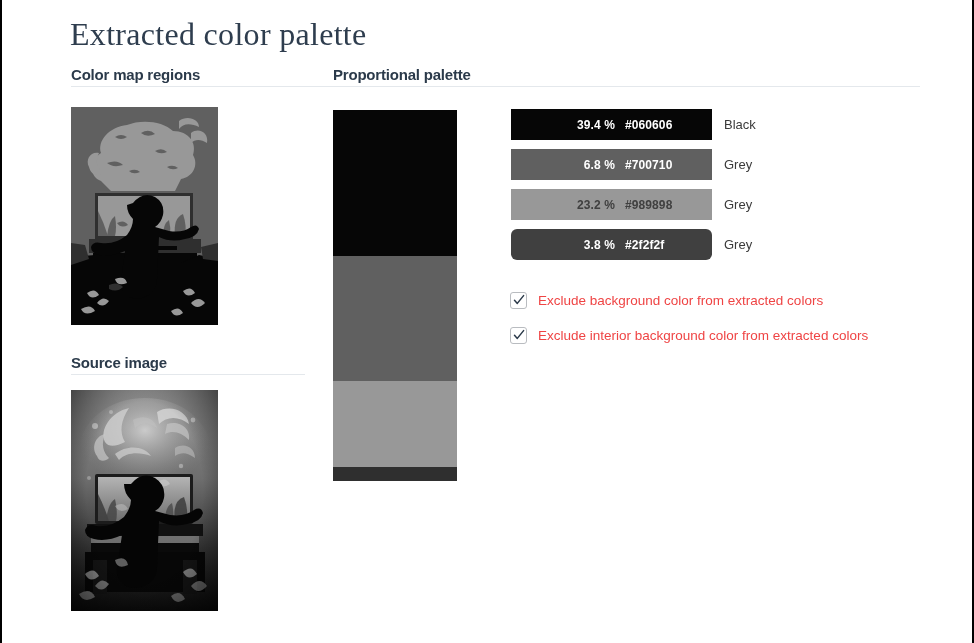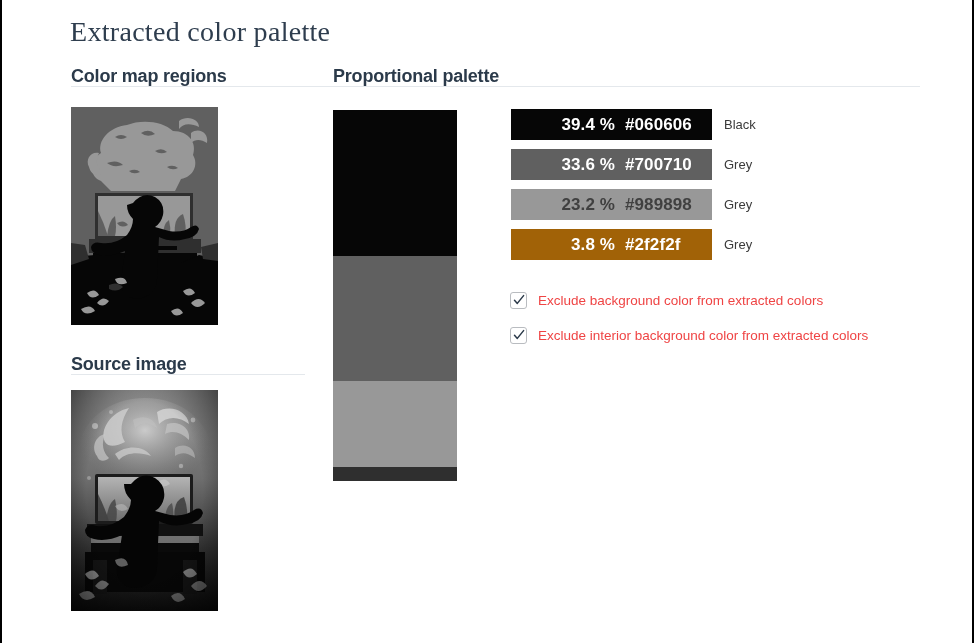--- a/index.html
+++ b/index.html
@@ -25,32 +25,32 @@
   }
   .page-border-left { left: 0; }
   .page-border-right { right: 0; }
 
   
   .title {
     position: absolute;
     left: 70px;
     top: 16px;
     font-family: "Liberation Serif", serif;
-    font-size: 28px;
+    font-size: 32px;
     font-weight: 400;
     color: #2e3d4e;
     letter-spacing: 0.3px;
     white-space: nowrap;
   }
 
   
   .section-header {
     position: absolute;
     font-family: "Liberation Sans", sans-serif;
-    font-size: 18px;
+    font-size: 15px;
     font-weight: bold;
     color: #2b3a4a;
     letter-spacing: -0.2px;
     white-space: nowrap;
   }
   .hdr-colormap { left: 71px; top: 66px; }
   .hdr-proportional { left: 333px; top: 66px; }
   .hdr-source { left: 71px; top: 354px; }
 
   .divider {
@@ -114,21 +114,21 @@
     margin-bottom: 9px;
   }
   .swatch {
     position: absolute;
     left: 0;
     top: 0;
     width: 201px;
     height: 31px;
     display: flex;
     align-items: center;
-    font-size: 17px;
+    font-size: 12px;
     font-weight: bold;
     letter-spacing: 0.1px;
   }
   .swatch .pct {
     position: absolute;
     left: 0;
     width: 104px;
     text-align: right;
   }
   .swatch .hex {
@@ -332,34 +332,34 @@
 <div class="palette-list">
     <div class="palette-row">
       <div class="swatch" style="background: rgb(6, 6, 6); color: rgb(255, 255, 255);">
         <span class="pct">39.4 %</span>
         <span class="hex">#060606</span>
       </div>
       <div class="color-name">Black</div>
     </div>
     <div class="palette-row">
       <div class="swatch" style="background: rgb(96, 96, 96); color: rgb(255, 255, 255);">
-        <span class="pct">33.6 %</span>
+        <span class="pct">6.8 %</span>
         <span class="hex">#700710</span>
       </div>
       <div class="color-name">Grey</div>
     </div>
     <div class="palette-row">
       <div class="swatch" style="background: rgb(152, 152, 152); color: #404040;">
         <span class="pct">23.2 %</span>
         <span class="hex">#989898</span>
       </div>
       <div class="color-name">Grey</div>
     </div>
     <div class="palette-row">
-      <div class="swatch" style="background: #a16207; color: rgb(255, 255, 255);">
+      <div class="swatch" style="background: #404040; color: rgb(255, 255, 255); border-radius: 6px;">
         <span class="pct">3.8 %</span>
         <span class="hex">#2f2f2f</span>
       </div>
       <div class="color-name">Grey</div>
     </div>
   </div>
 
 <div class="options">
     <div class="option-row">
       <div class="checkbox">

